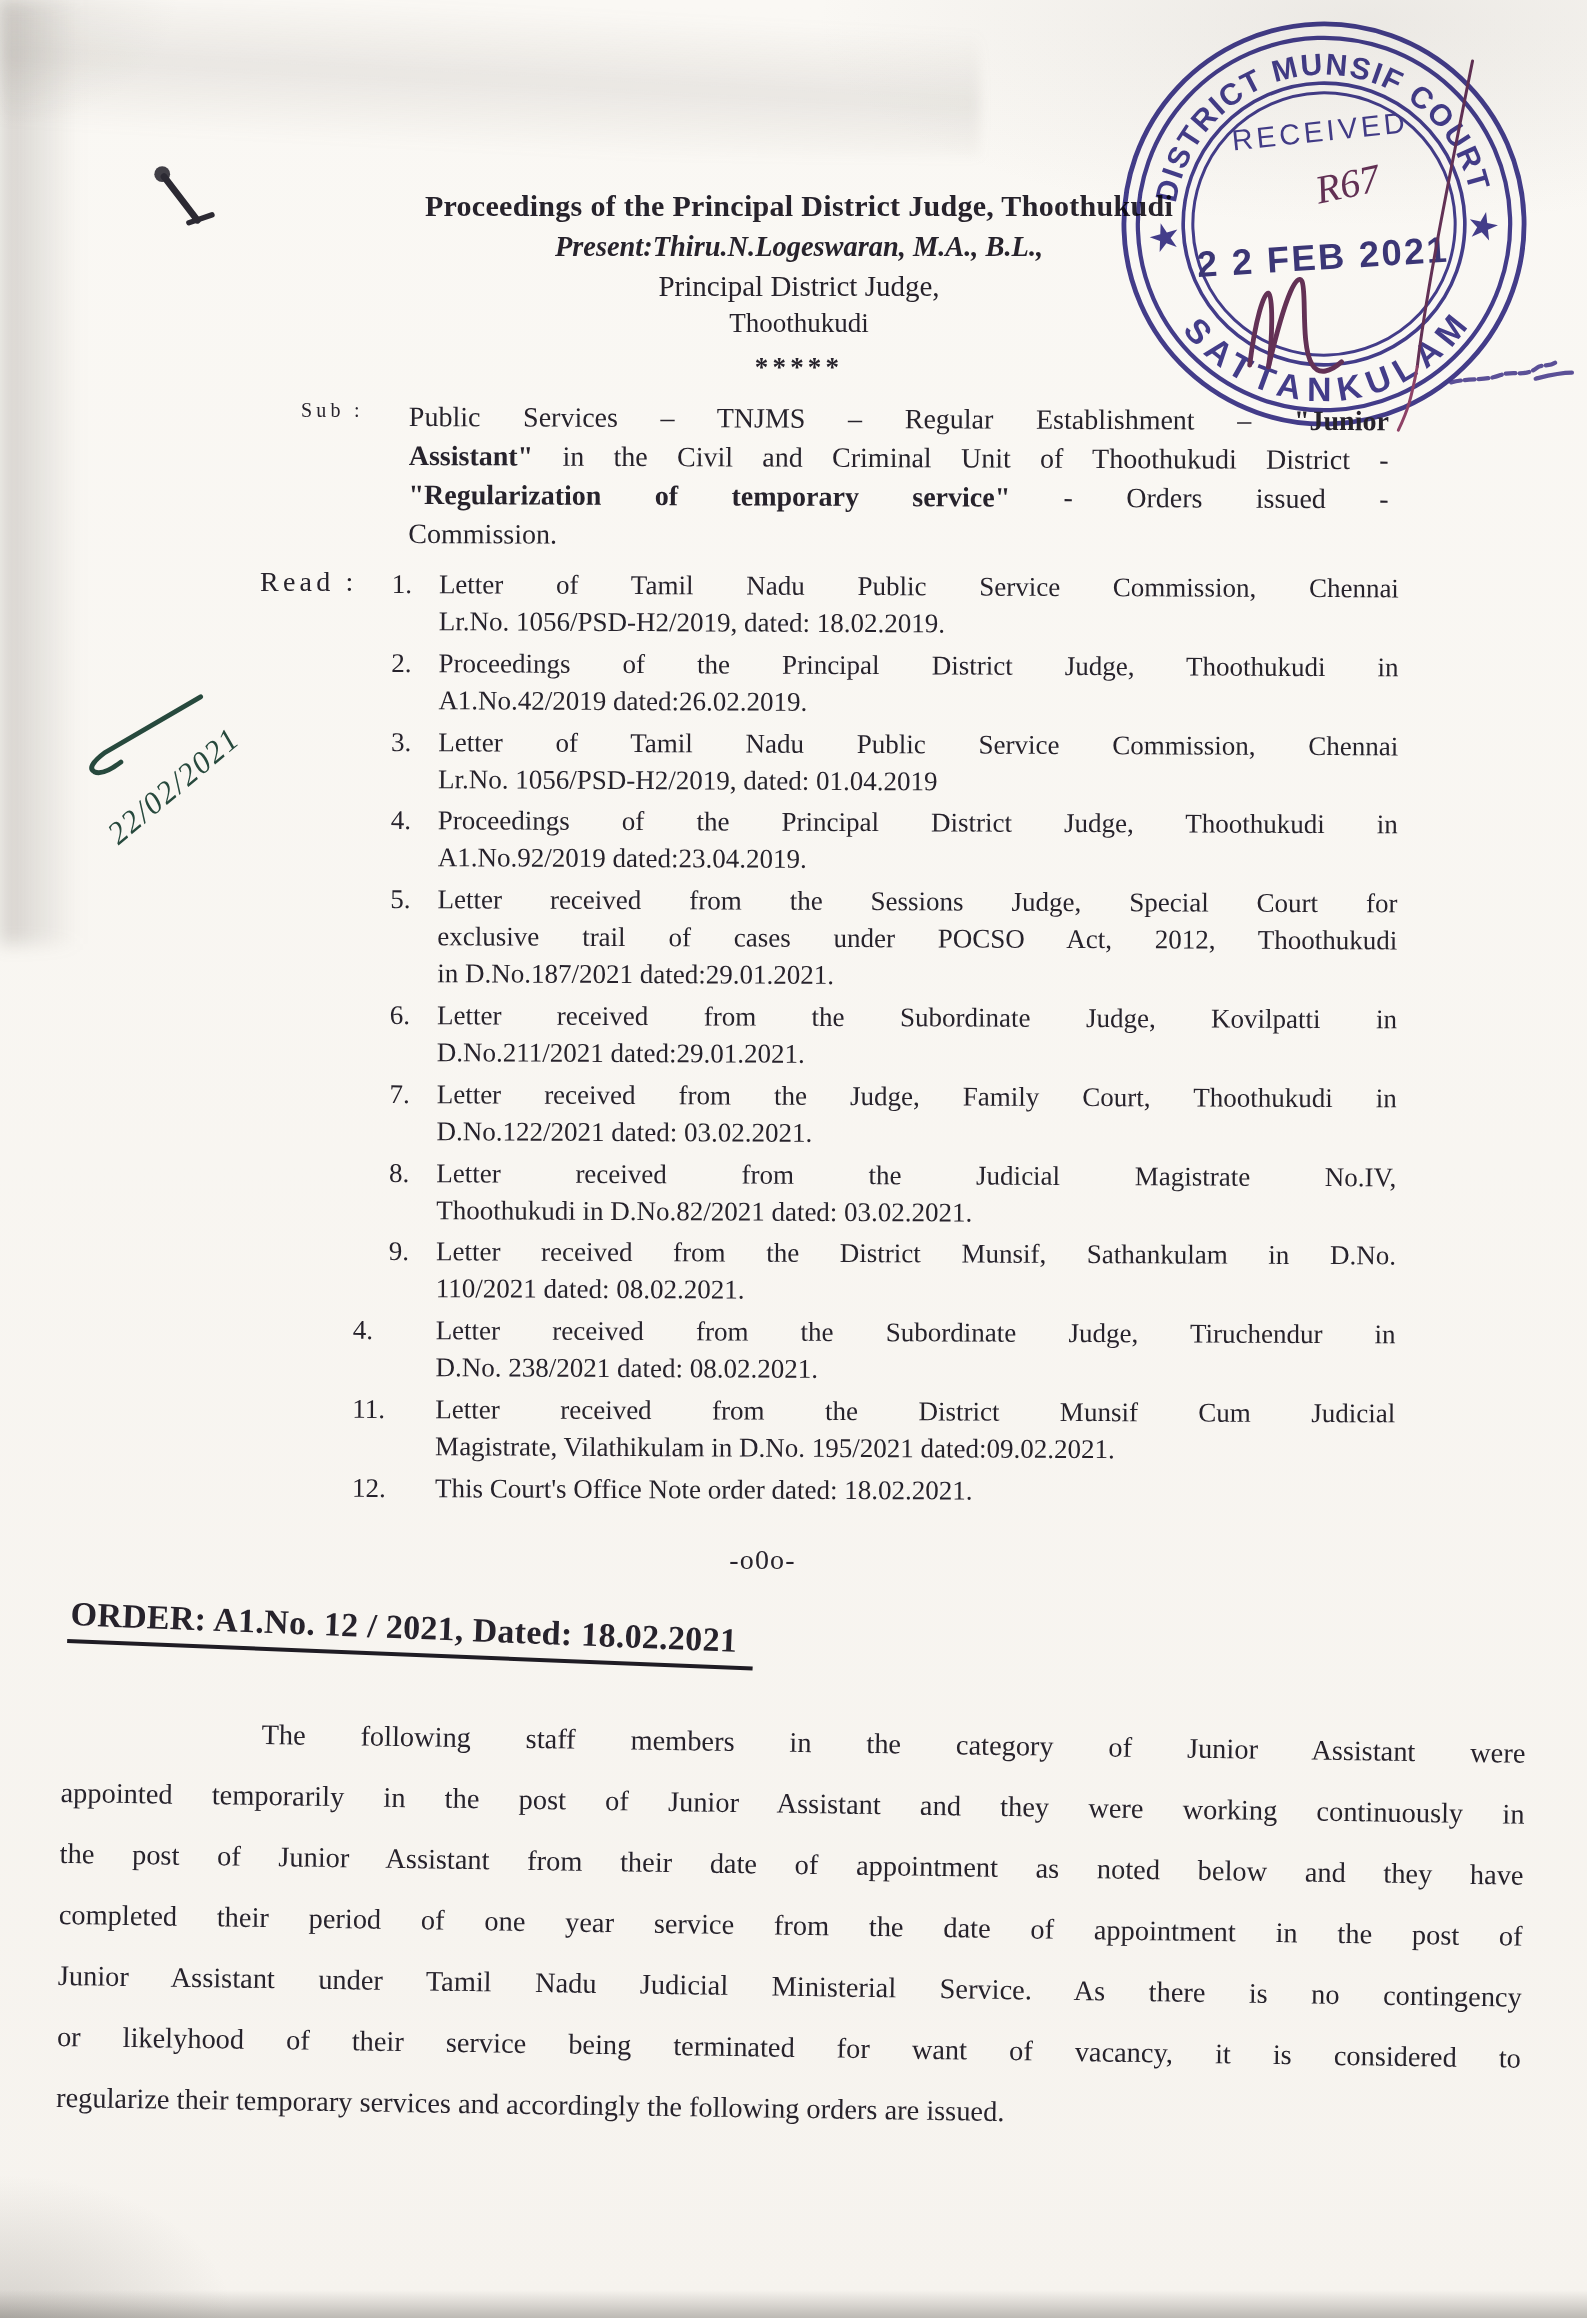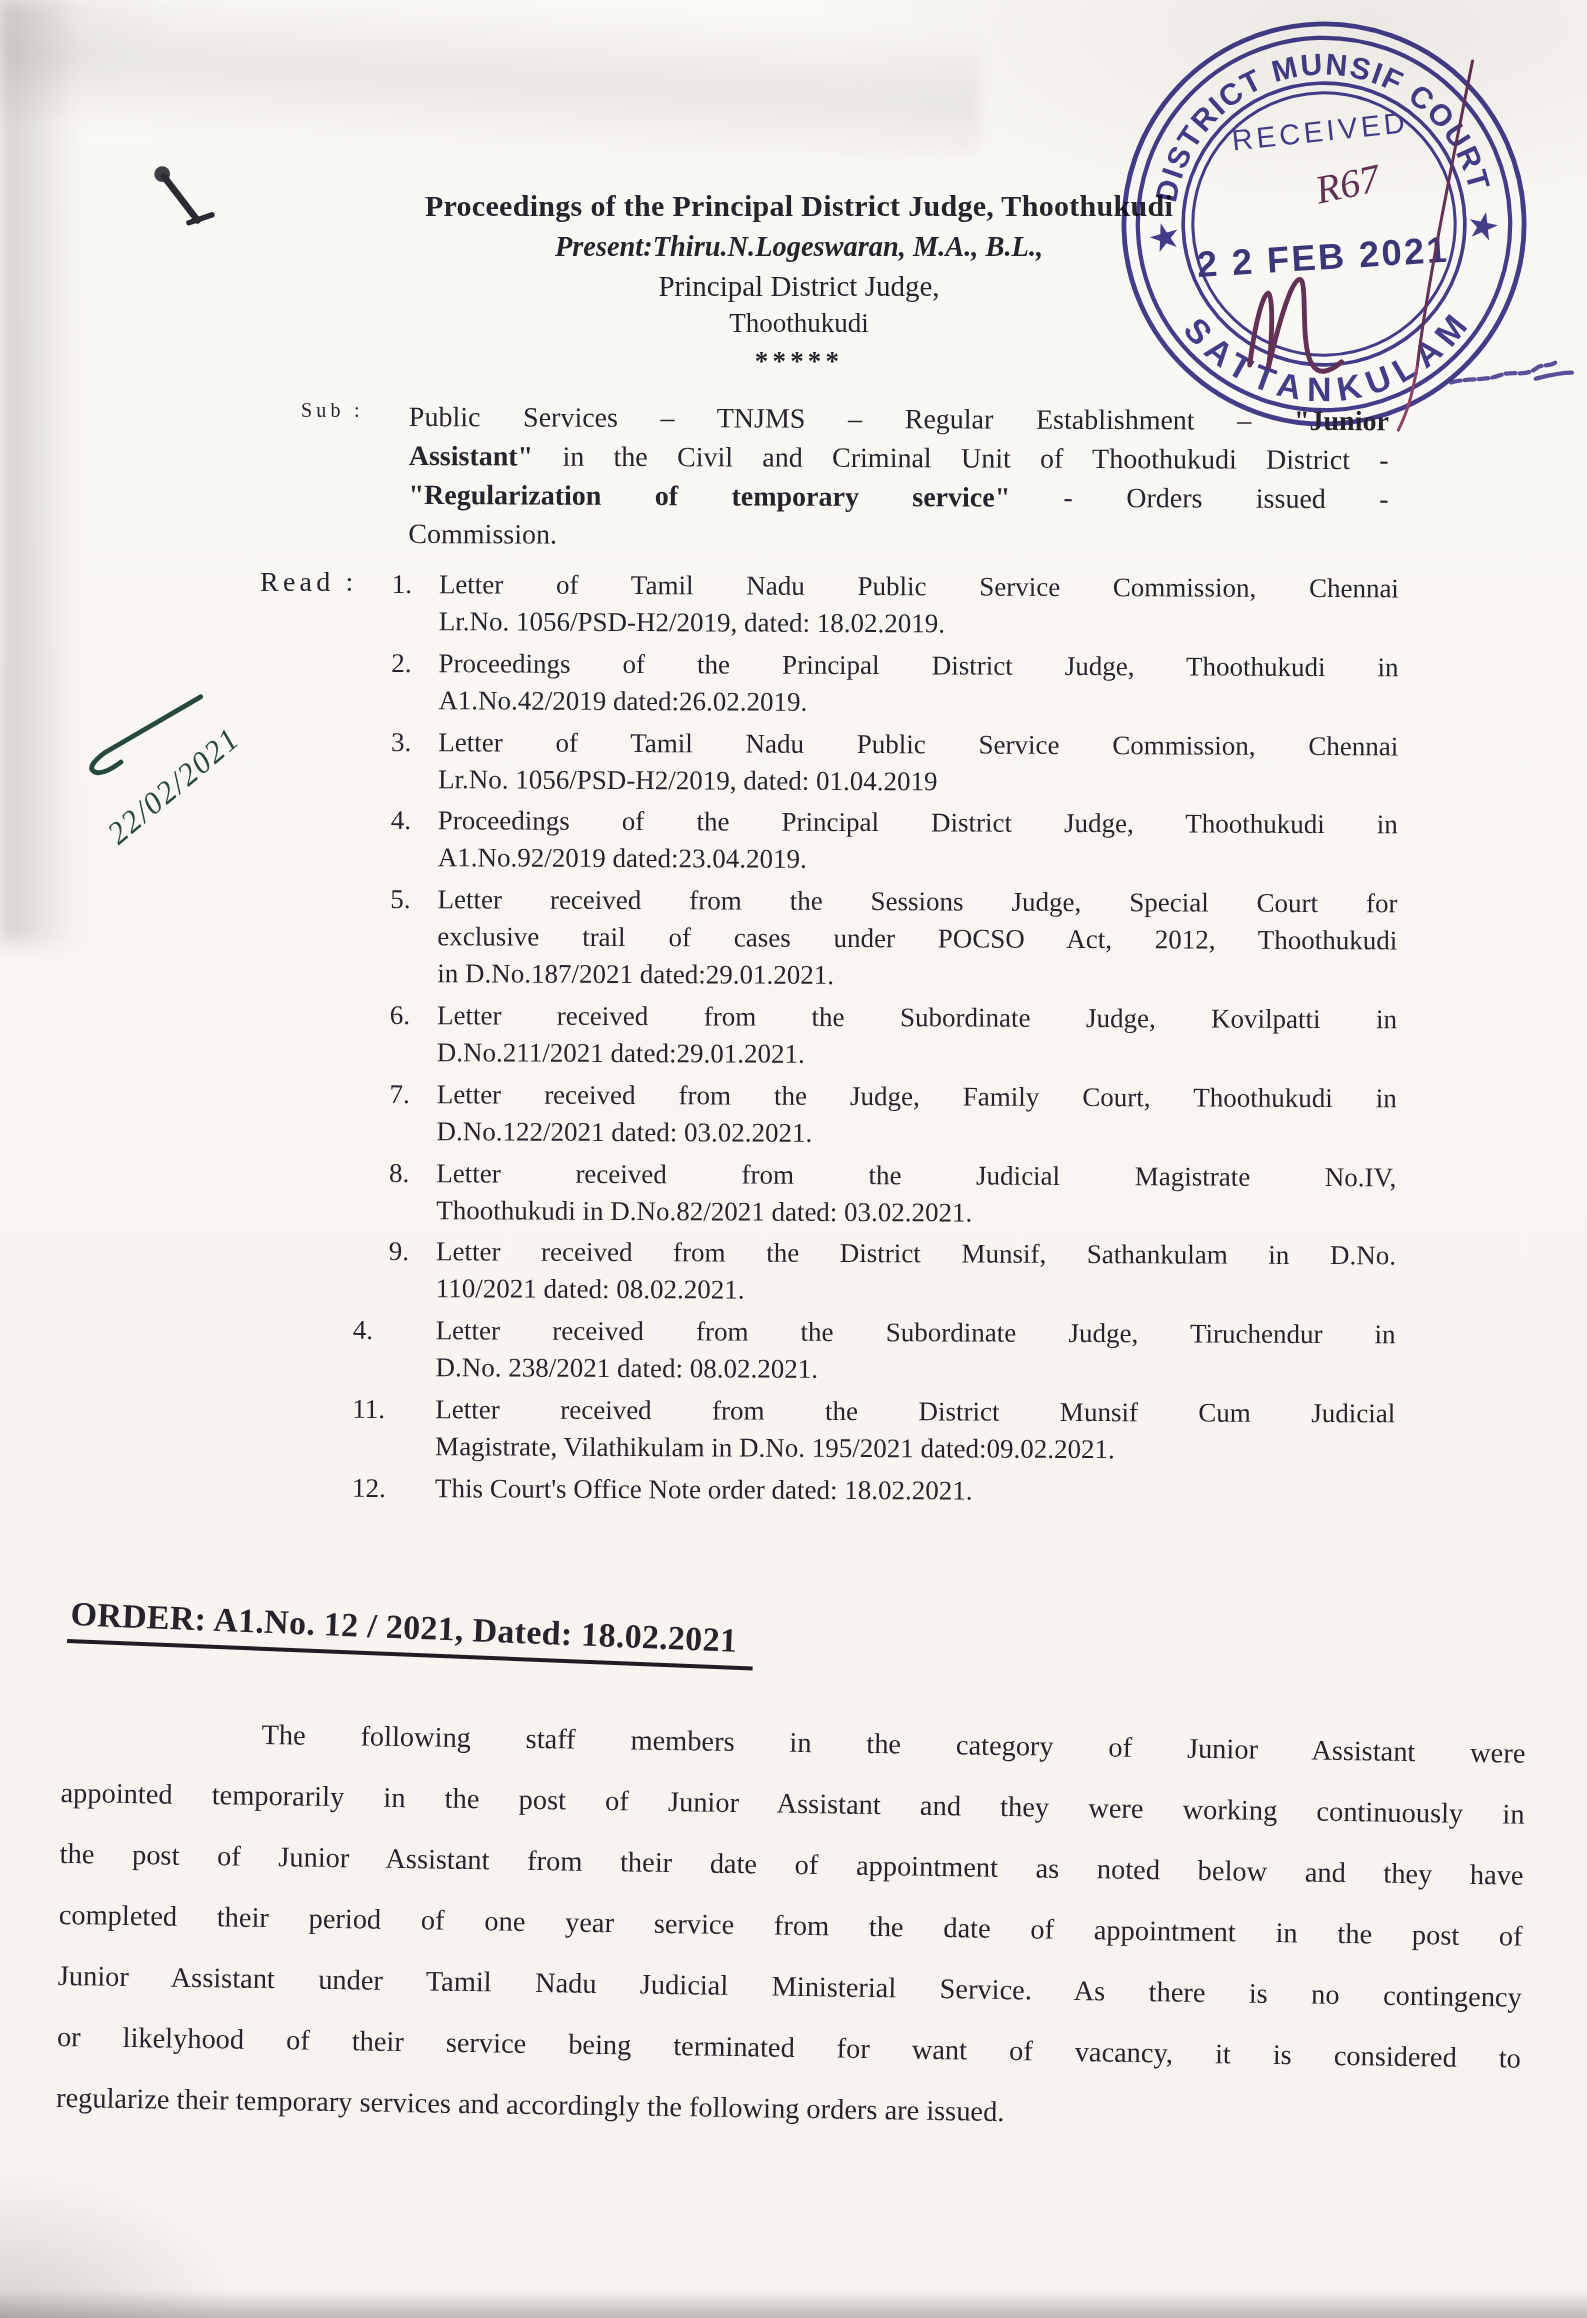--- a/index.html
+++ b/index.html
@@ -24,21 +24,21 @@
   .shade-bottom{position:absolute;left:0;bottom:0;width:100%;height:29px;
     background:linear-gradient(rgba(90,86,80,0), rgba(90,86,80,.38));}
   .shade-corner{position:absolute;left:0;bottom:0;width:254px;height:157px;
     background:radial-gradient(ellipse at 0% 100%, rgba(96,90,84,.22), transparent 65%);}
 
   
   .doc-header{position:absolute;left:339px;top:189px;width:920px;text-align:center;}
   .h1{font-size:30px;font-weight:700;letter-spacing:0.3px;margin-bottom:7.9px;}
   .h2{font-size:28.4px;font-weight:700;margin-bottom:6.7px;font-style:italic;}
   .h3{font-size:29px;margin-bottom:5.4px;}
-  .h4{font-size:27px;margin-bottom:7px;}
+  .h4{font-size:27px;margin-bottom:13px;}
   .hstars{font-size:27px;letter-spacing:4.2px;font-weight:700;}
 
   
   .tline{white-space:normal;}
   .jline{text-align:justify;height:var(--lh);overflow:hidden;}
   .jline::after{content:"";display:inline-block;width:100%;height:0;}
   .bold{font-weight:700;}
 
   .sub-label{position:absolute;left:301px;top:399px;font-size:20px;letter-spacing:4.2px;}
   .sub-block{position:absolute;left:409px;top:397px;width:980px;font-size:28px;
@@ -202,20 +202,21 @@
         <span class="read-num two">11.</span>
         <div class="tline read-line jline">Letter received from the District Munsif Cum Judicial</div>
         <div class="tline read-line">Magistrate, Vilathikulam in D.No. 195/2021 dated:09.02.2021.</div>
       </div>
       <div class="read-item">
         <span class="read-num two">12.</span>
         <div class="tline read-line">This Court's Office Note order dated:  18.02.2021.</div>
       </div>
     </div>
 
+  <div class="divider">-o0o-</div>
 
   <div class="order-h">ORDER: A1.No. 12 / 2021, Dated:  18.02.2021</div>
 
   <div class="body-block" id="body-lines">
       <div class="tline body-line jline indent">The following staff members in the category of Junior Assistant were</div>
       <div class="tline body-line jline">appointed temporarily in the post of Junior Assistant and they were working continuously in</div>
       <div class="tline body-line jline">the post of Junior Assistant from their date of appointment as noted below  and they have</div>
       <div class="tline body-line jline">completed their period  of one year service from the date of appointment in the post of</div>
       <div class="tline body-line jline">Junior Assistant  under Tamil Nadu Judicial Ministerial Service. As there is no contingency</div>
       <div class="tline body-line jline">or likelyhood of their service being terminated for want of vacancy, it is considered to</div>

